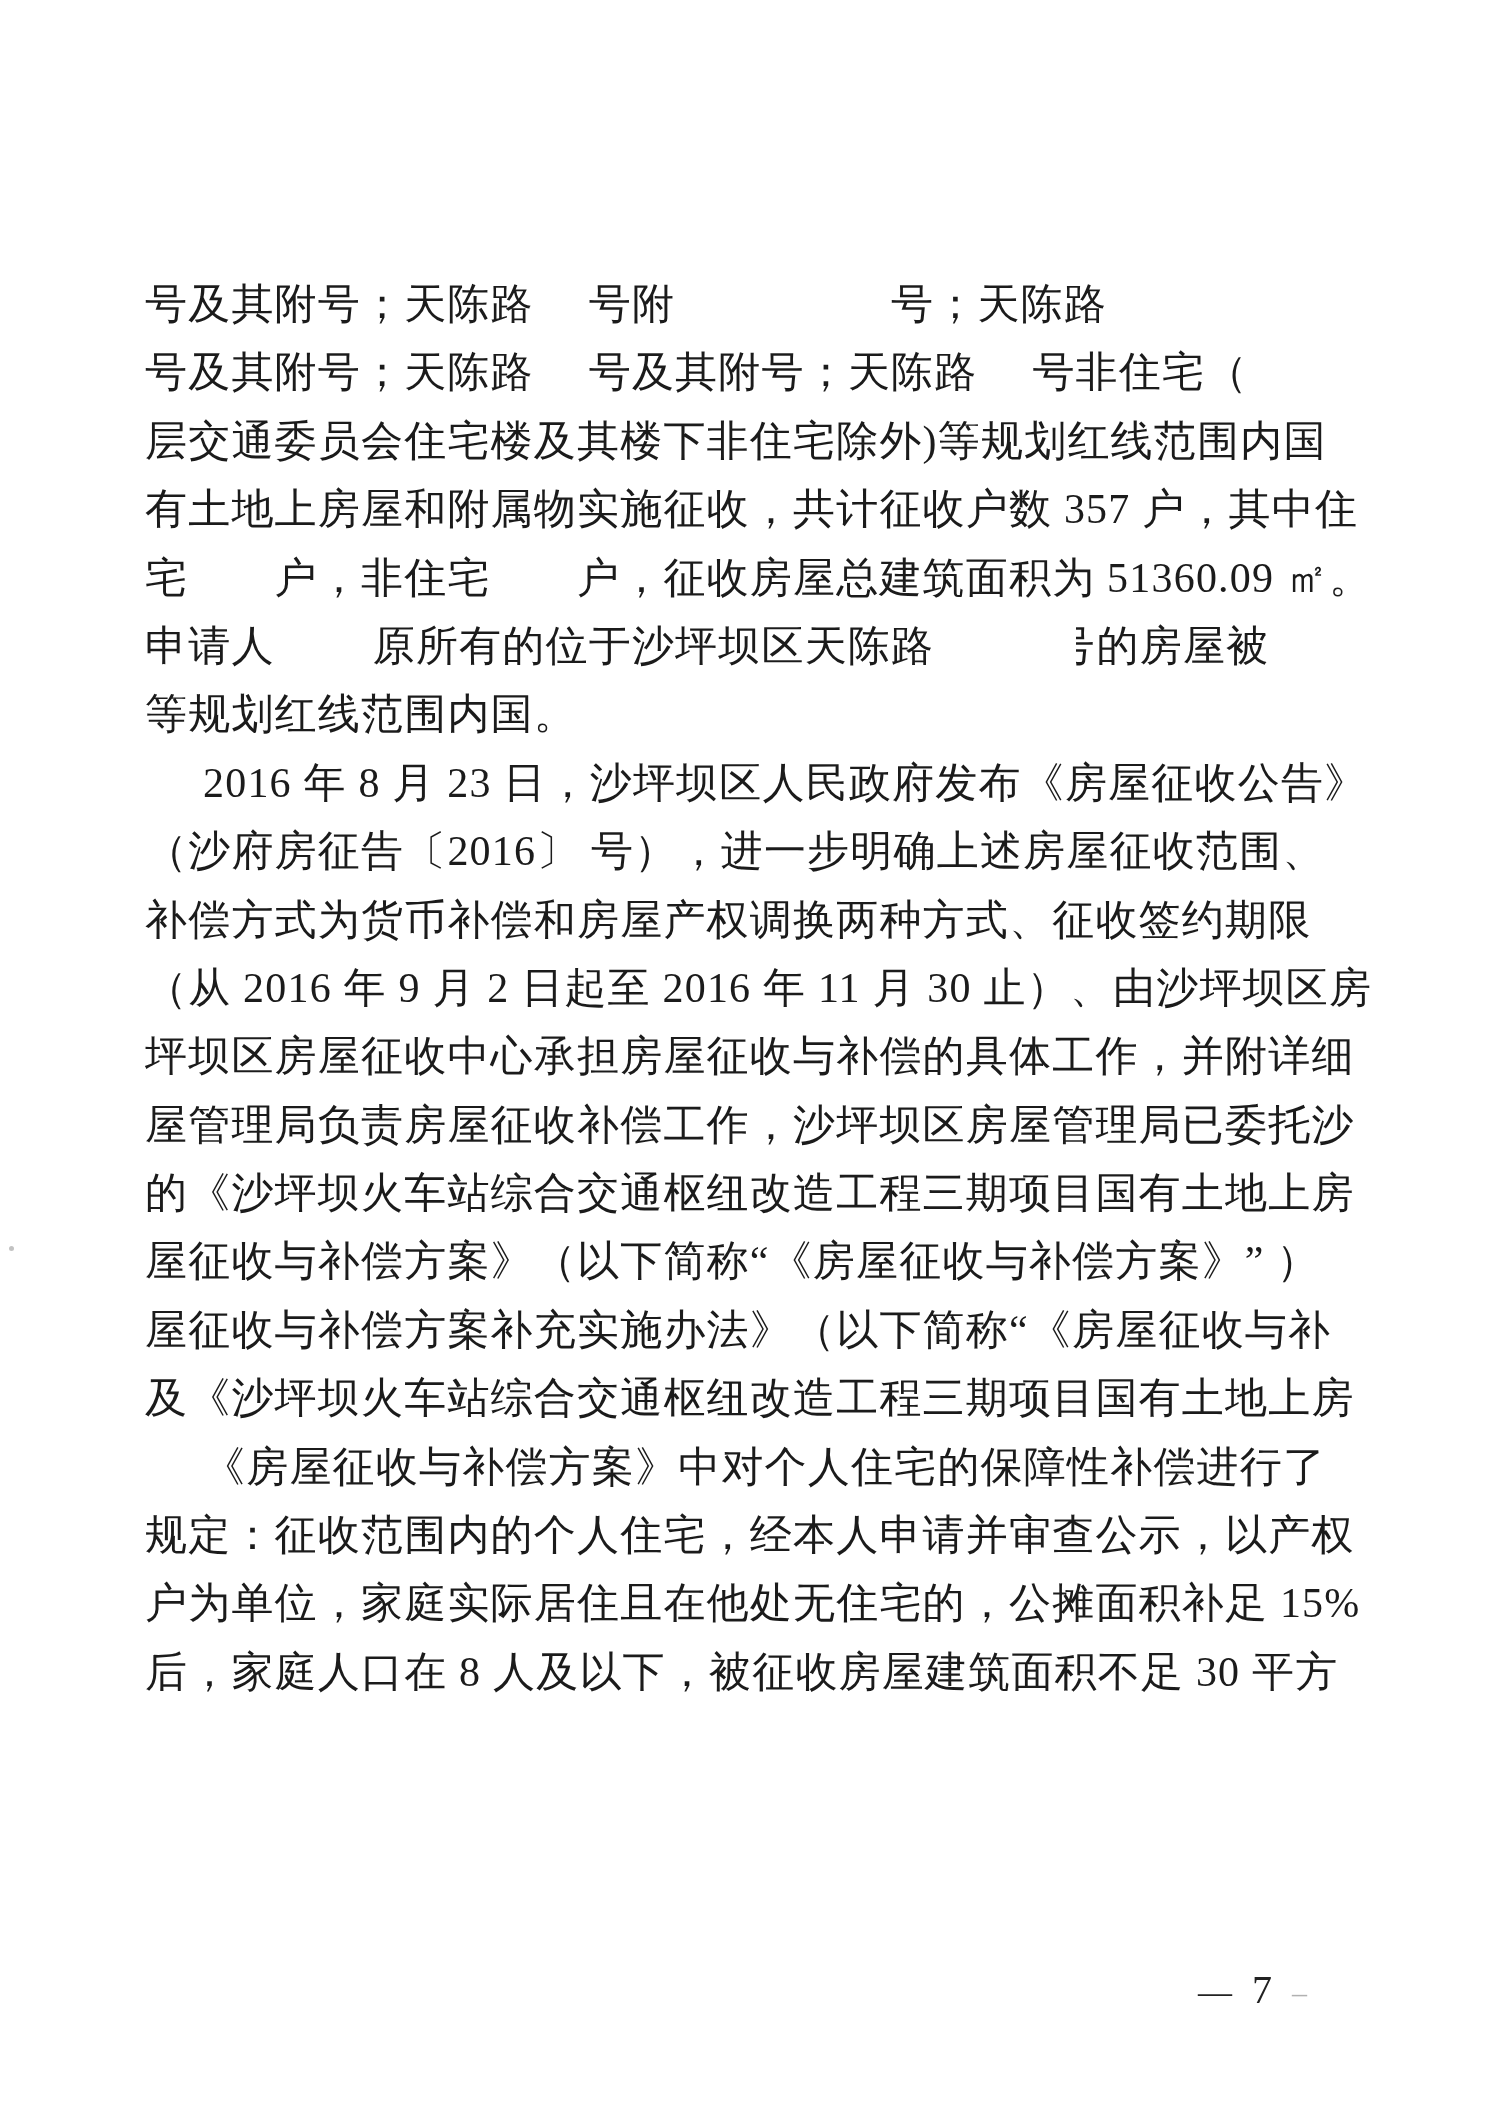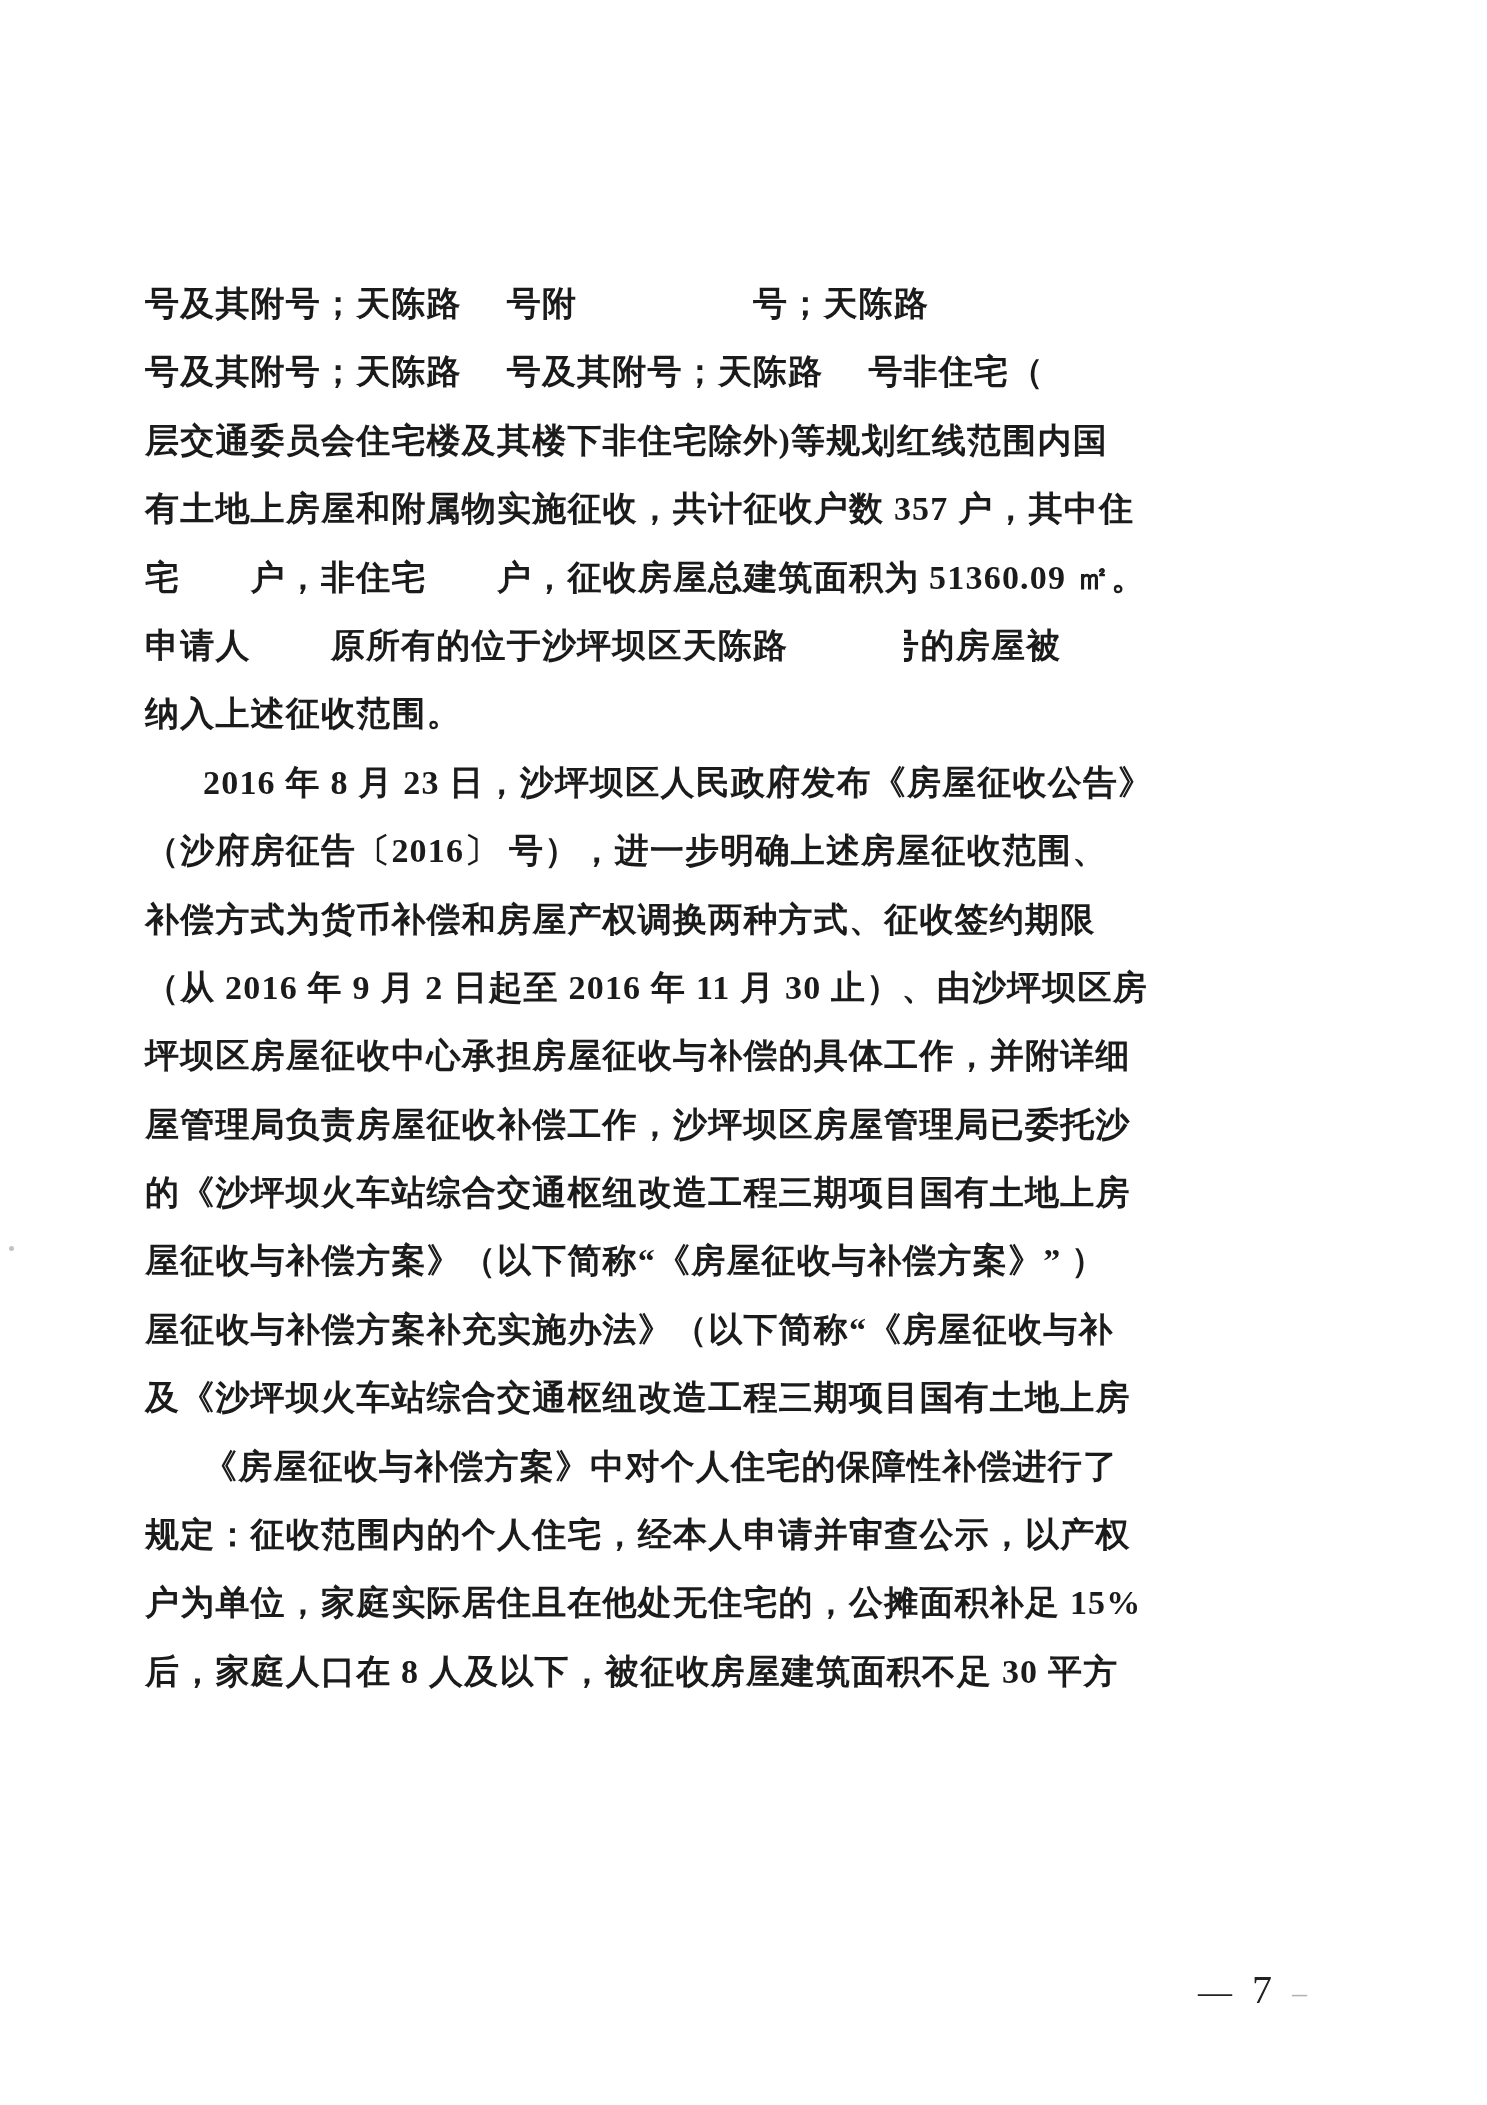--- a/index.html
+++ b/index.html
@@ -15,24 +15,24 @@
   }
   .content{
     position:absolute;
     left:145px;
     top:270px;
     width:1212px;
   }
   .line{
     height:68.4px;
     line-height:68.4px;
-    font-size:34px;
+    font-size:42px;
     letter-spacing:1.2px;
     white-space:nowrap;
-    font-weight:700;
+    font-weight:400;
   }
   .line.indent{ padding-left:58px; }
   
   .half-glyph{
     display:inline-block;
     width:0.5em;
     overflow:hidden;
     text-indent:-0.55em;
     vertical-align:bottom;
     height:68.4px;
@@ -69,21 +69,21 @@
 
   <div class="content">
     <div class="line">号及其附号；天陈路　 号附　　　　　号；天陈路</div>
     <div class="line">号及其附号；天陈路　 号及其附号；天陈路　 号非住宅（</div>
     <div class="line">层交通委员会住宅楼及其楼下非住宅除外)等规划红线范围内国</div>
     <div class="line">有土地上房屋和附属物实施征收，共计征收户数 357 户，其中住</div>
     <div class="line">宅　　户，非住宅　　户，征收房屋总建筑面积为 51360.09 ㎡。</div>
     <div class="line">
       <span>申请人　　 原所有的位于沙坪坝区天陈路　　　 </span><span class="half-glyph">号</span><span>的房屋被</span>
     </div>
-    <div class="line">纳入上述征收范围。</div>
+    <div class="line">等规划红线范围内国。</div>
     <div class="line indent">2016 年 8 月 23 日，沙坪坝区人民政府发布《房屋征收公告》</div>
     <div class="line">（沙府房征告〔2016〕 号），进一步明确上述房屋征收范围、</div>
     <div class="line">补偿方式为货币补偿和房屋产权调换两种方式、征收签约期限</div>
     <div class="line">（从 2016 年 9 月 2 日起至 2016 年 11 月 30 止）、由沙坪坝区房</div>
     <div class="line">坪坝区房屋征收中心承担房屋征收与补偿的具体工作，并附详细</div>
     <div class="line">屋管理局负责房屋征收补偿工作，沙坪坝区房屋管理局已委托沙</div>
     <div class="line">的《沙坪坝火车站综合交通枢纽改造工程三期项目国有土地上房</div>
     <div class="line">屋征收与补偿方案》（以下简称“《房屋征收与补偿方案》” ）</div>
     <div class="line">屋征收与补偿方案补充实施办法》（以下简称“《房屋征收与补</div>
     <div class="line">及《沙坪坝火车站综合交通枢纽改造工程三期项目国有土地上房</div>

